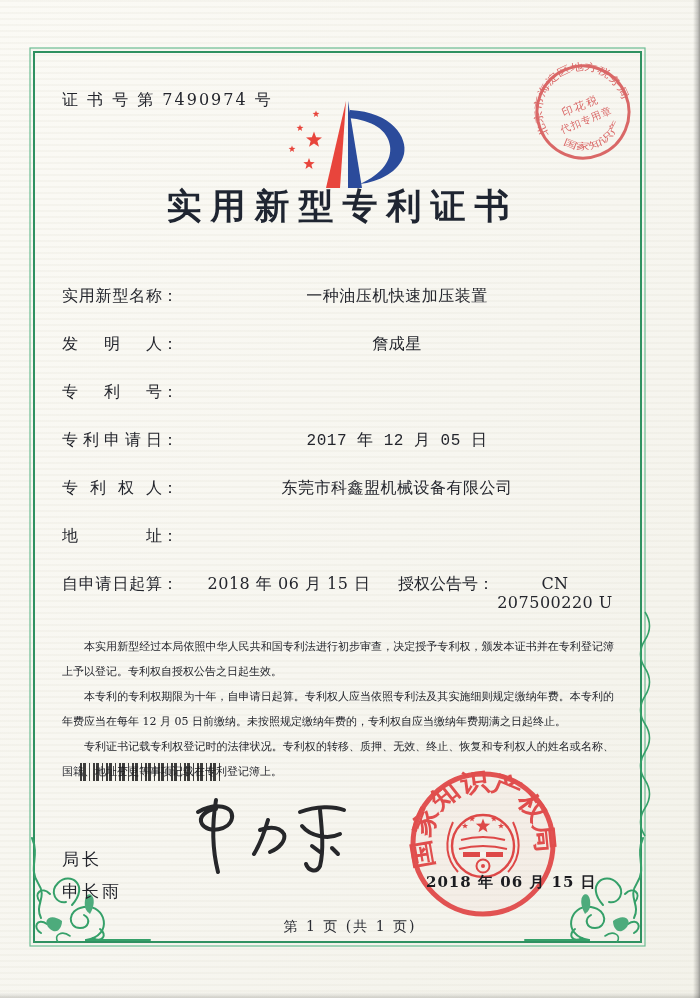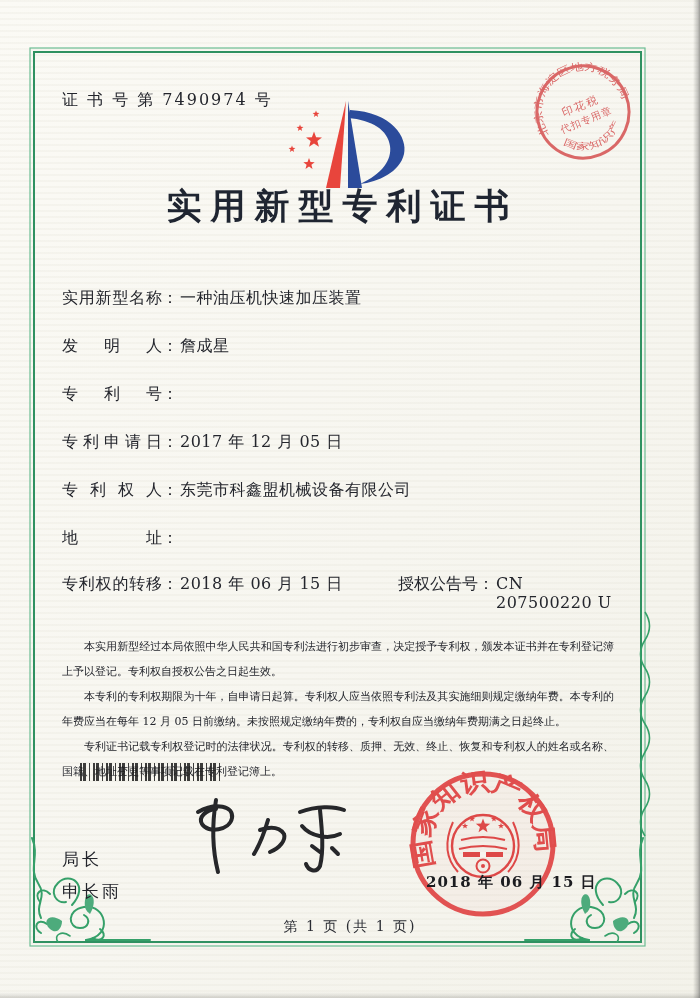--- a/index.html
+++ b/index.html
@@ -14,24 +14,24 @@
   .paper::after{content:"";position:absolute;top:0;right:0;width:7px;height:100%;
     background:linear-gradient(90deg,rgba(0,0,0,0),rgba(60,60,60,.28) 70%,#9a9a96);pointer-events:none;}
   .paper::before{content:"";position:absolute;left:0;bottom:0;width:100%;height:6px;
     background:linear-gradient(0deg,rgba(60,60,60,.18),rgba(0,0,0,0));pointer-events:none;z-index:9;}
   .ornaments{position:absolute;left:0;top:0;z-index:1;}
   .content{position:absolute;left:62px;top:90px;width:552px;z-index:3;}
   .cert-no{font-size:16px;letter-spacing:2px;color:#23252c;}
   .title{margin-top:72px;text-align:center;font-size:35px;font-weight:600;
     letter-spacing:9px;padding-left:9px;color:#1f2531;}
   .fields{margin-top:56px;font-size:16px;}
-  .row{display:flex;margin-bottom:25px;line-height:23px;}
+  .row{display:flex;margin-bottom:25px;line-height:23px;font-family:Liberation Mono, monospace;}
   .flabel{display:inline-block;width:100px;text-align:justify;text-align-last:justify;flex:0 0 100px;}
   .colon{flex:0 0 18px;}
-  .fvalue{flex:1;letter-spacing:.5px;}
+  .fvalue{flex:1;letter-spacing:.5px;text-align:center;}
   .row-grant{display:flex;margin-bottom:0;}
   .pair{display:flex;}
   .pair.left{width:336px;flex:0 0 336px;}
   .pair .flabel2{white-space:nowrap;}
   .paras{margin-top:22px;font-size:11px;line-height:25px;text-align:justify;}
   .paras p{margin:0;text-indent:2em;}
   .barcode{position:absolute;left:80px;top:763px;width:140px;height:18px;opacity:.85;z-index:3;
     background:repeating-linear-gradient(90deg,#1c1c1c 0 2px,transparent 2px 3px,#1c1c1c 3px 6px,transparent 6px 9px,#1c1c1c 9px 10px,transparent 10px 13px);}
   .sig-block{position:absolute;left:62px;top:843px;font-size:17px;line-height:32px;z-index:3;letter-spacing:3px;}
   .sig-svg{position:absolute;left:182px;top:790px;z-index:3;}
@@ -126,21 +126,21 @@
         <span class="flabel">专利权人</span>
         <span class="colon">：</span>
         <span class="fvalue">东莞市科鑫盟机械设备有限公司</span>
       </div>
       <div class="row">
         <span class="flabel">地址</span>
         <span class="colon">：</span>
       </div>
       <div class="row-grant">
         <div class="pair left">
-          <span class="flabel">专利权的转移</span>
+          <span class="flabel">自申请日起算</span>
           <span class="colon">：</span>
           <span class="fvalue">2018 年 06 月 15 日</span>
         </div>
         <div class="pair">
           <span class="flabel2">授权公告号</span>
           <span class="colon">：</span>
           <span class="fvalue">CN 207500220 U</span>
         </div>
       </div>
     </div>

